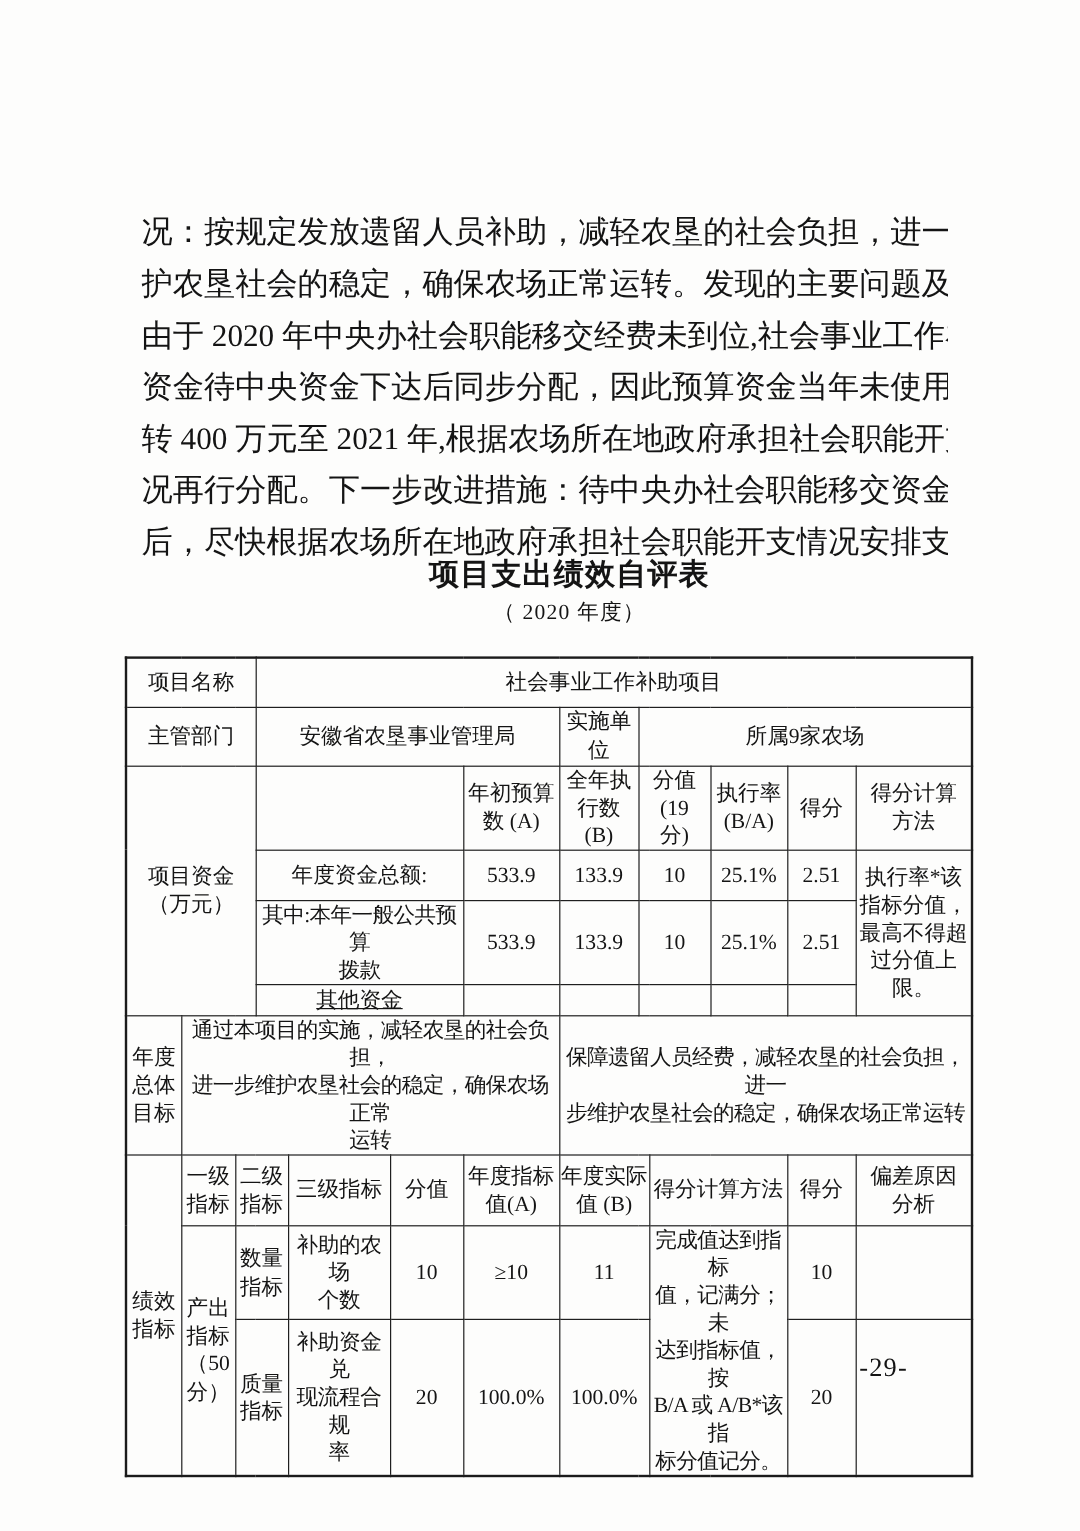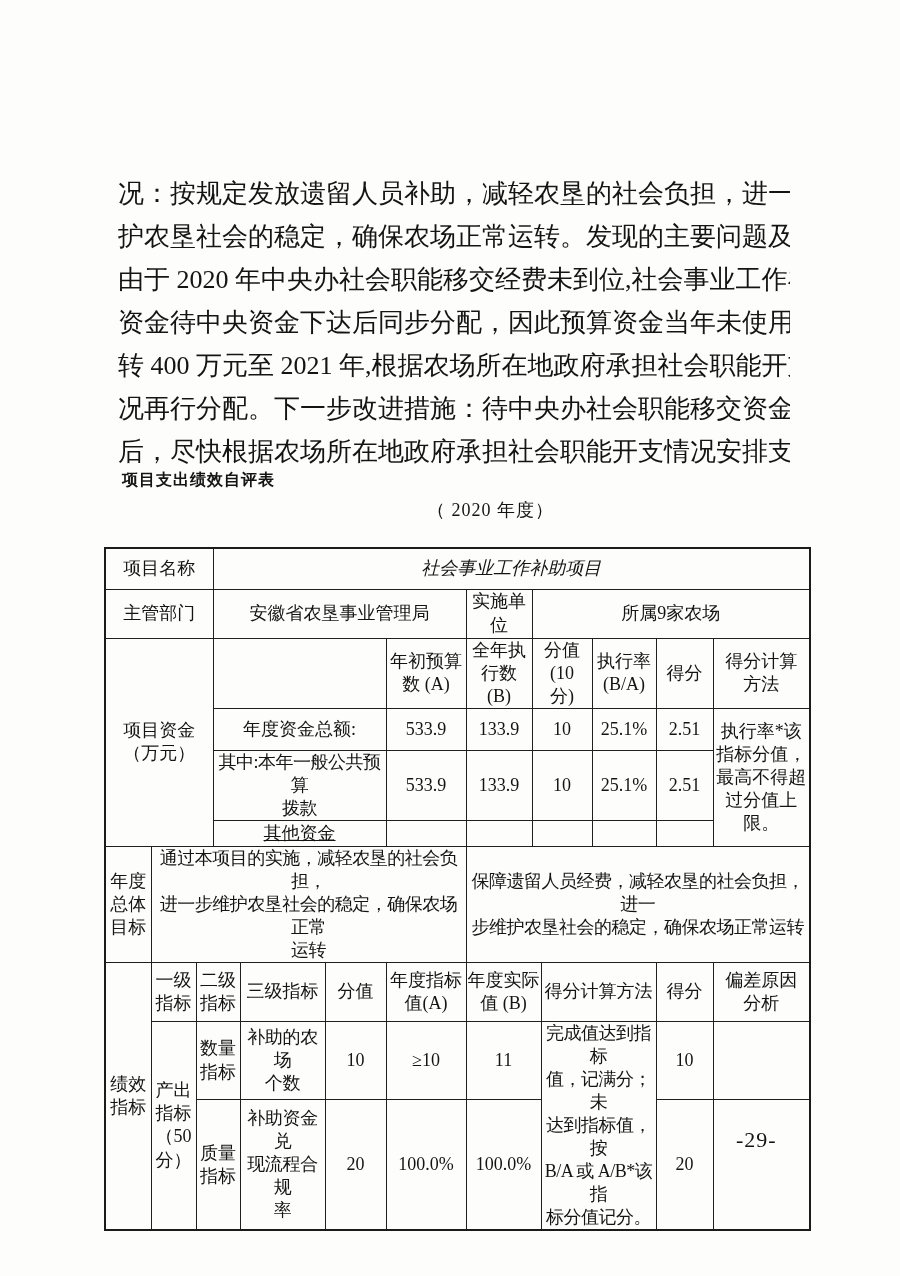--- a/index.html
+++ b/index.html
@@ -13,26 +13,26 @@
     position:absolute;left:118px;top:172px;width:672px;
     font-size:26px;
   }
   .para .pline{
     height:43px;line-height:43px;
     text-align:justify;text-align-last:justify;
     white-space:nowrap;overflow:hidden;
   }
   .doc-title{
     position:absolute;left:122px;top:466px;width:705px;
-    text-align:left;font-weight:bold;font-size:16px;line-height:27px;
+    text-align:center;font-weight:bold;font-size:25px;line-height:27px;
     font-family:"Liberation Sans","DejaVu Sans",sans-serif;
     letter-spacing:1px;
   }
   .doc-subtitle{
-    position:absolute;left:138px;top:500px;width:705px;
+    position:absolute;left:122px;top:500px;width:705px;
     text-align:center;font-size:18px;line-height:20px;letter-spacing:1px;
   }
   table.doc{
     position:absolute;left:104px;top:547px;width:705px;
     border-collapse:collapse;table-layout:fixed;
     border:2.5px solid #1b1b1b;
   }
   table.doc td{
     border:1.5px solid #1f1f1f;
     text-align:center;vertical-align:middle;
@@ -40,23 +40,23 @@
     padding:0 1px;overflow:hidden;
   }
   .pre{white-space:pre-line;}
   .fs19{font-size:19px;}
   .fs16{font-size:16px;letter-spacing:-0.3px;}
   .goal-left{font-size:16.5px;letter-spacing:-0.5px;}
   .goal-right{font-size:16.5px;letter-spacing:-0.5px;}
   .lbl-tight{font-size:16px;letter-spacing:-0.5px;}
   .method-cell{text-align:left;padding:0 3px;font-size:18px;margin-top:28px;}
   .method-cell2{text-align:left;padding:0 2px;font-size:16px;letter-spacing:-0.5px;}
-  .pname{padding-right:190px;font-style:italic;}
+  .pname{padding-right:190px;}
   .pageno{
-    position:absolute;left:736px;top:1127px;
+    position:absolute;left:716px;top:1127px;
     font-size:22px;letter-spacing:1px;
   }
   
   tr.r1{height:41px;} tr.r2{height:49px;} tr.r3{height:58px;}
   tr.r4{height:42px;} tr.r5{height:49px;padding-left:28px;} tr.r6{height:26px;text-decoration:underline;}
   tr.r7{height:91px;} tr.r8{height:59px;} tr.r9{height:62px;}
   tr.r10{height:72px;}
 </style>
 </head>
 <body>
@@ -106,21 +106,21 @@
   </tr>
 
   <tr class="r3">
     <td colspan="3" rowspan="4" class="pre fs19">项目资金
 （万元）</td>
     <td colspan="3"></td>
     <td class="pre">年初预算
 数 (A)</td>
     <td class="pre">全年执
 行数 (B)</td>
-    <td colspan="2" class="pre">分值(10
+    <td colspan="2" class="pre">分值(19
 分)</td>
     <td class="pre">执行率
 (B/A)</td>
     <td>得分</td>
     <td class="pre">得分计算
 方法</td>
   </tr>
 
   <tr class="r4">
     <td colspan="3">年度资金总额:</td>

